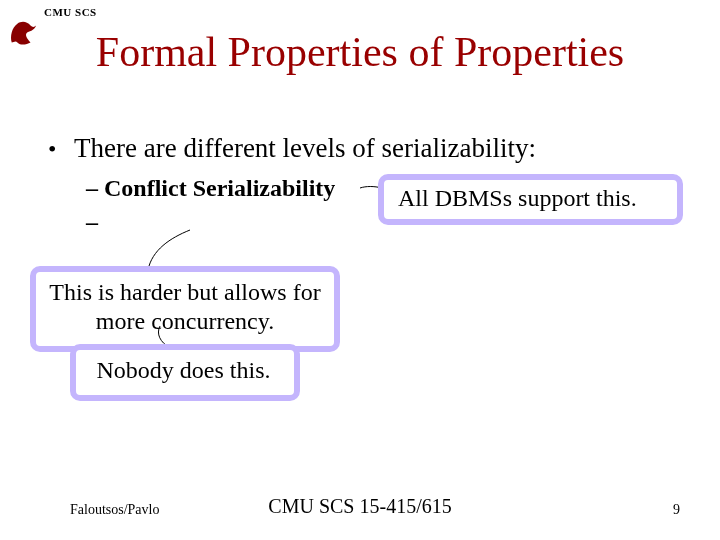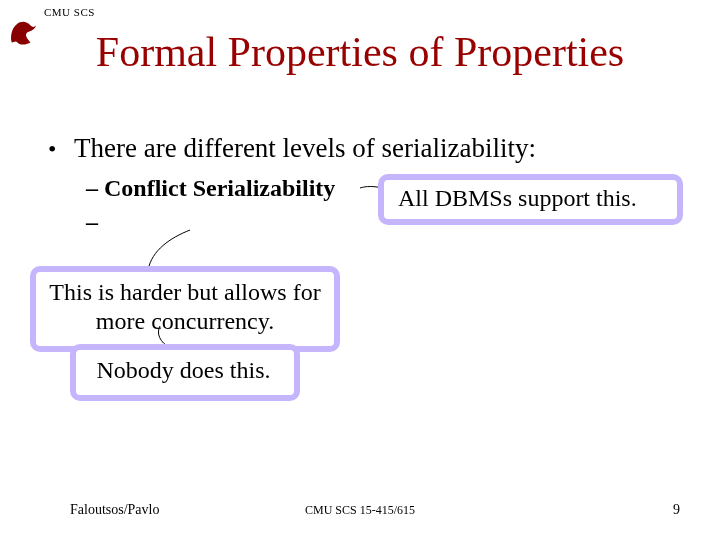--- a/index.html
+++ b/index.html
@@ -17,21 +17,21 @@
     position: relative;
     width: 720px;
     height: 540px;
     box-sizing: border-box;
   }
   .header-label {
     position: absolute;
     top: 6px;
     left: 44px;
     font-size: 11px;
-    font-weight: normal;
+    font-weight: bold;
     font-family: "Times New Roman", Times, serif;
     letter-spacing: 0.5px;
     text-align: right;
   }
   .logo {
     position: absolute;
     top: 18px;
     left: 8px;
     width: 30px;
     height: 30px;
@@ -120,21 +120,21 @@
     bottom: 22px;
     left: 70px;
     font-size: 14px;
   }
   .footer-center {
     position: absolute;
     bottom: 22px;
     left: 0;
     right: 0;
     text-align: center;
-    font-size: 12px;
+    font-size: 20px;
   }
   .footer-right {
     position: absolute;
     bottom: 22px;
     right: 40px;
     font-size: 14px;
   }
 </style>
 </head>
 <body>

